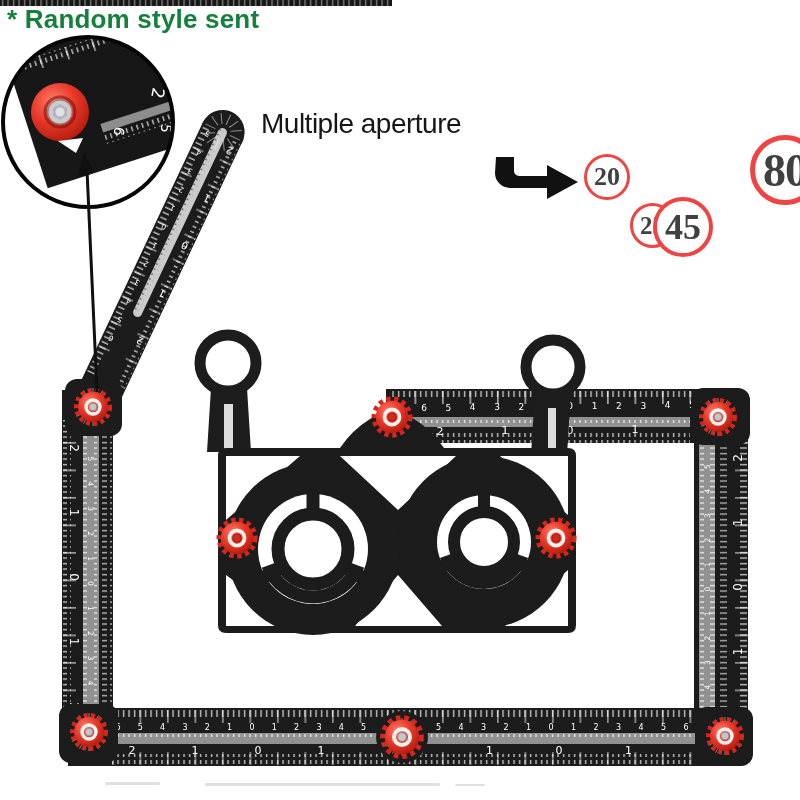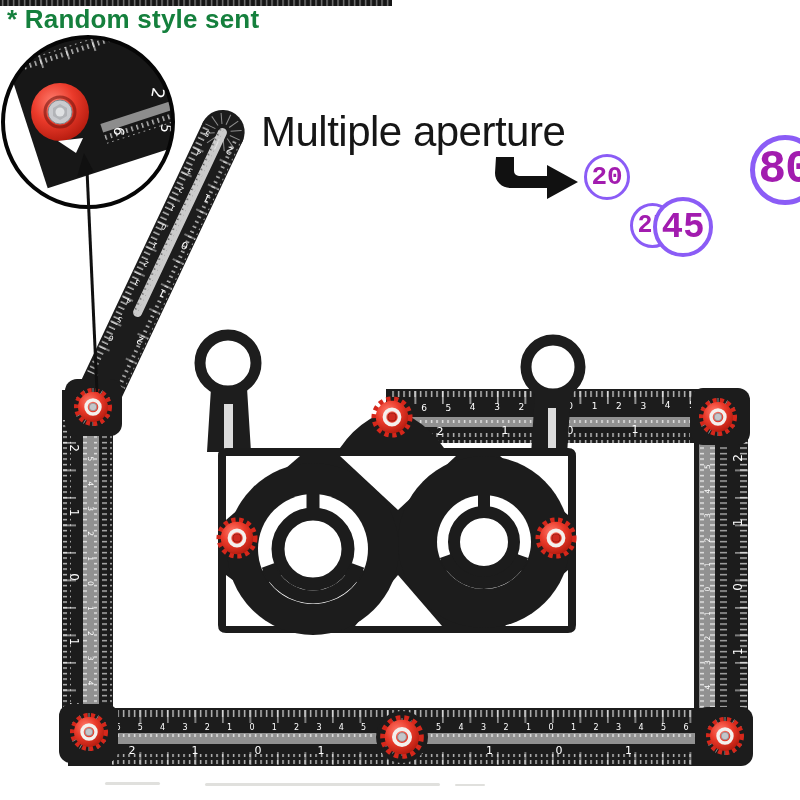--- a/index.html
+++ b/index.html
@@ -1,25 +1,25 @@
 <!DOCTYPE html>
 <html><head>
 <meta charset="utf-8">
 <style>
   html,body{margin:0;padding:0;background:#fff;}
   .stage{position:relative;width:800px;height:800px;background:#fff;overflow:hidden;
          font-family:"Liberation Sans",sans-serif;}
   .note{position:absolute;left:7px;top:4px;font-size:26px;font-weight:bold;
         color:#15803d;letter-spacing:.2px;white-space:nowrap;}
-  .feature{position:absolute;left:261px;top:108px;font-size:42px;font-weight:500;
+  .feature{position:absolute;left:261px;top:108px;font-size:28px;font-weight:500;
         color:#161616;letter-spacing:-.5px;white-space:nowrap;}
   .scene{position:absolute;left:0;top:0;}
   .ap{position:absolute;display:flex;align-items:center;justify-content:center;
-      border-radius:50%;background:#fff;border:3px solid #8b5cf6;box-sizing:border-box;
-      font-family:Liberation Mono, monospace;font-weight:bold;color:#a21caf;}
+      border-radius:50%;background:#fff;border:3px solid #ef4444;box-sizing:border-box;
+      font-family:Liberation Serif, serif;font-weight:bold;color:#404040;}
   .ap20{left:584px;top:154px;width:46px;height:46px;font-size:26px;}
   .ap40{left:649px;top:140px;width:62px;height:62px;border-width:4px;font-size:37px;}
   .ap80{left:750px;top:135px;width:70px;height:70px;border-width:5px;font-size:46px;letter-spacing:-1px;}
   .ap25{left:586px;top:203px;width:45px;height:45px;font-size:25px;margin-left:44px;}
   .ap45{left:653px;top:197px;width:60px;height:60px;border-width:4px;font-size:36px;text-align:center;}
 </style>
 </head>
 <body>
 
 <div class="stage">

